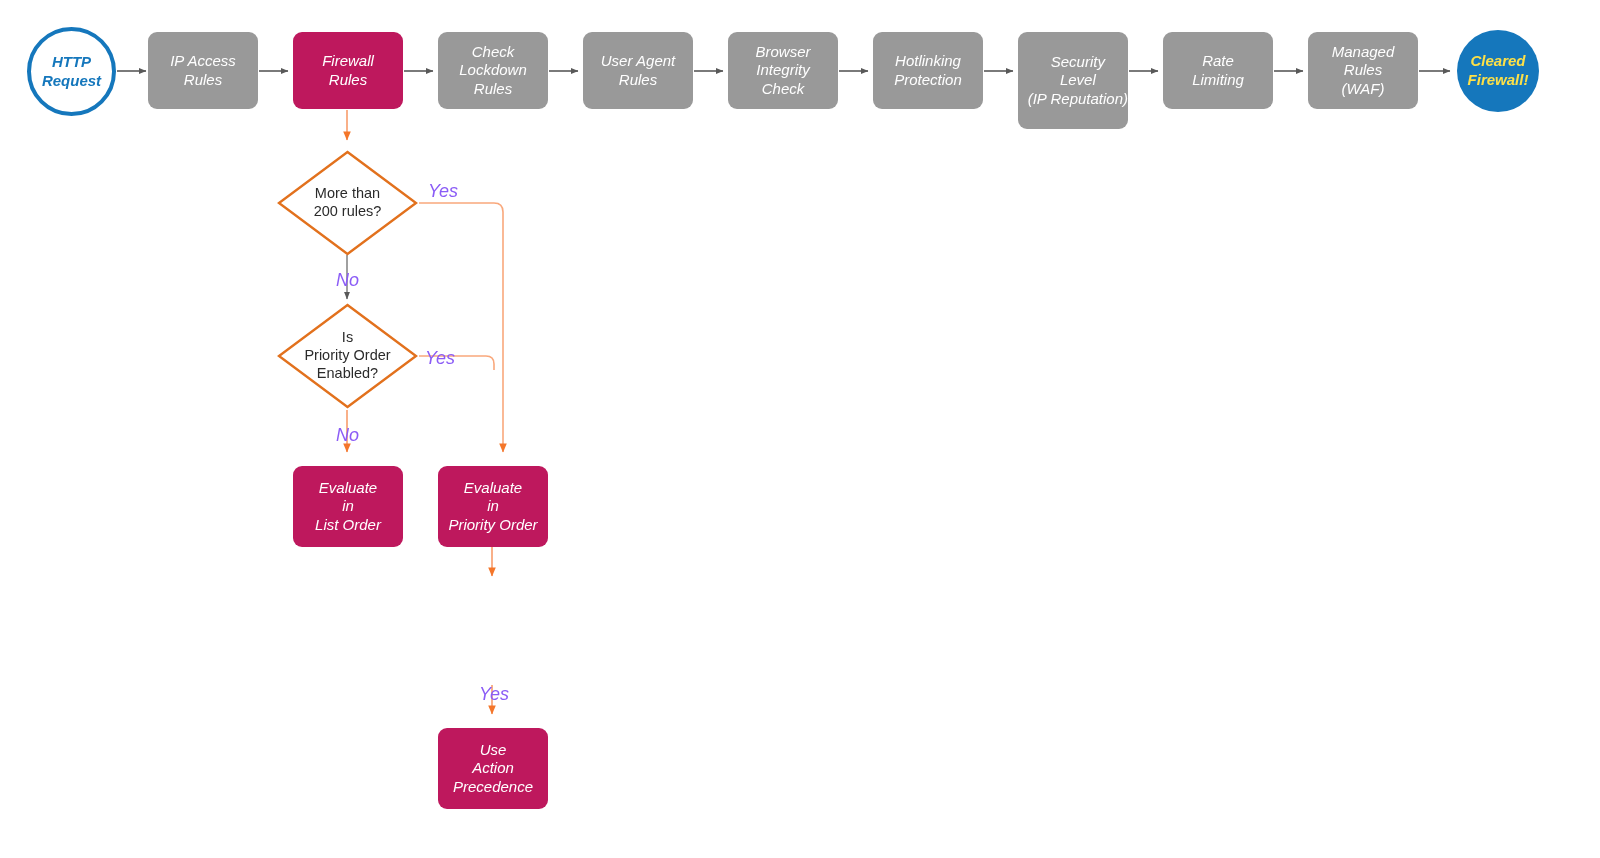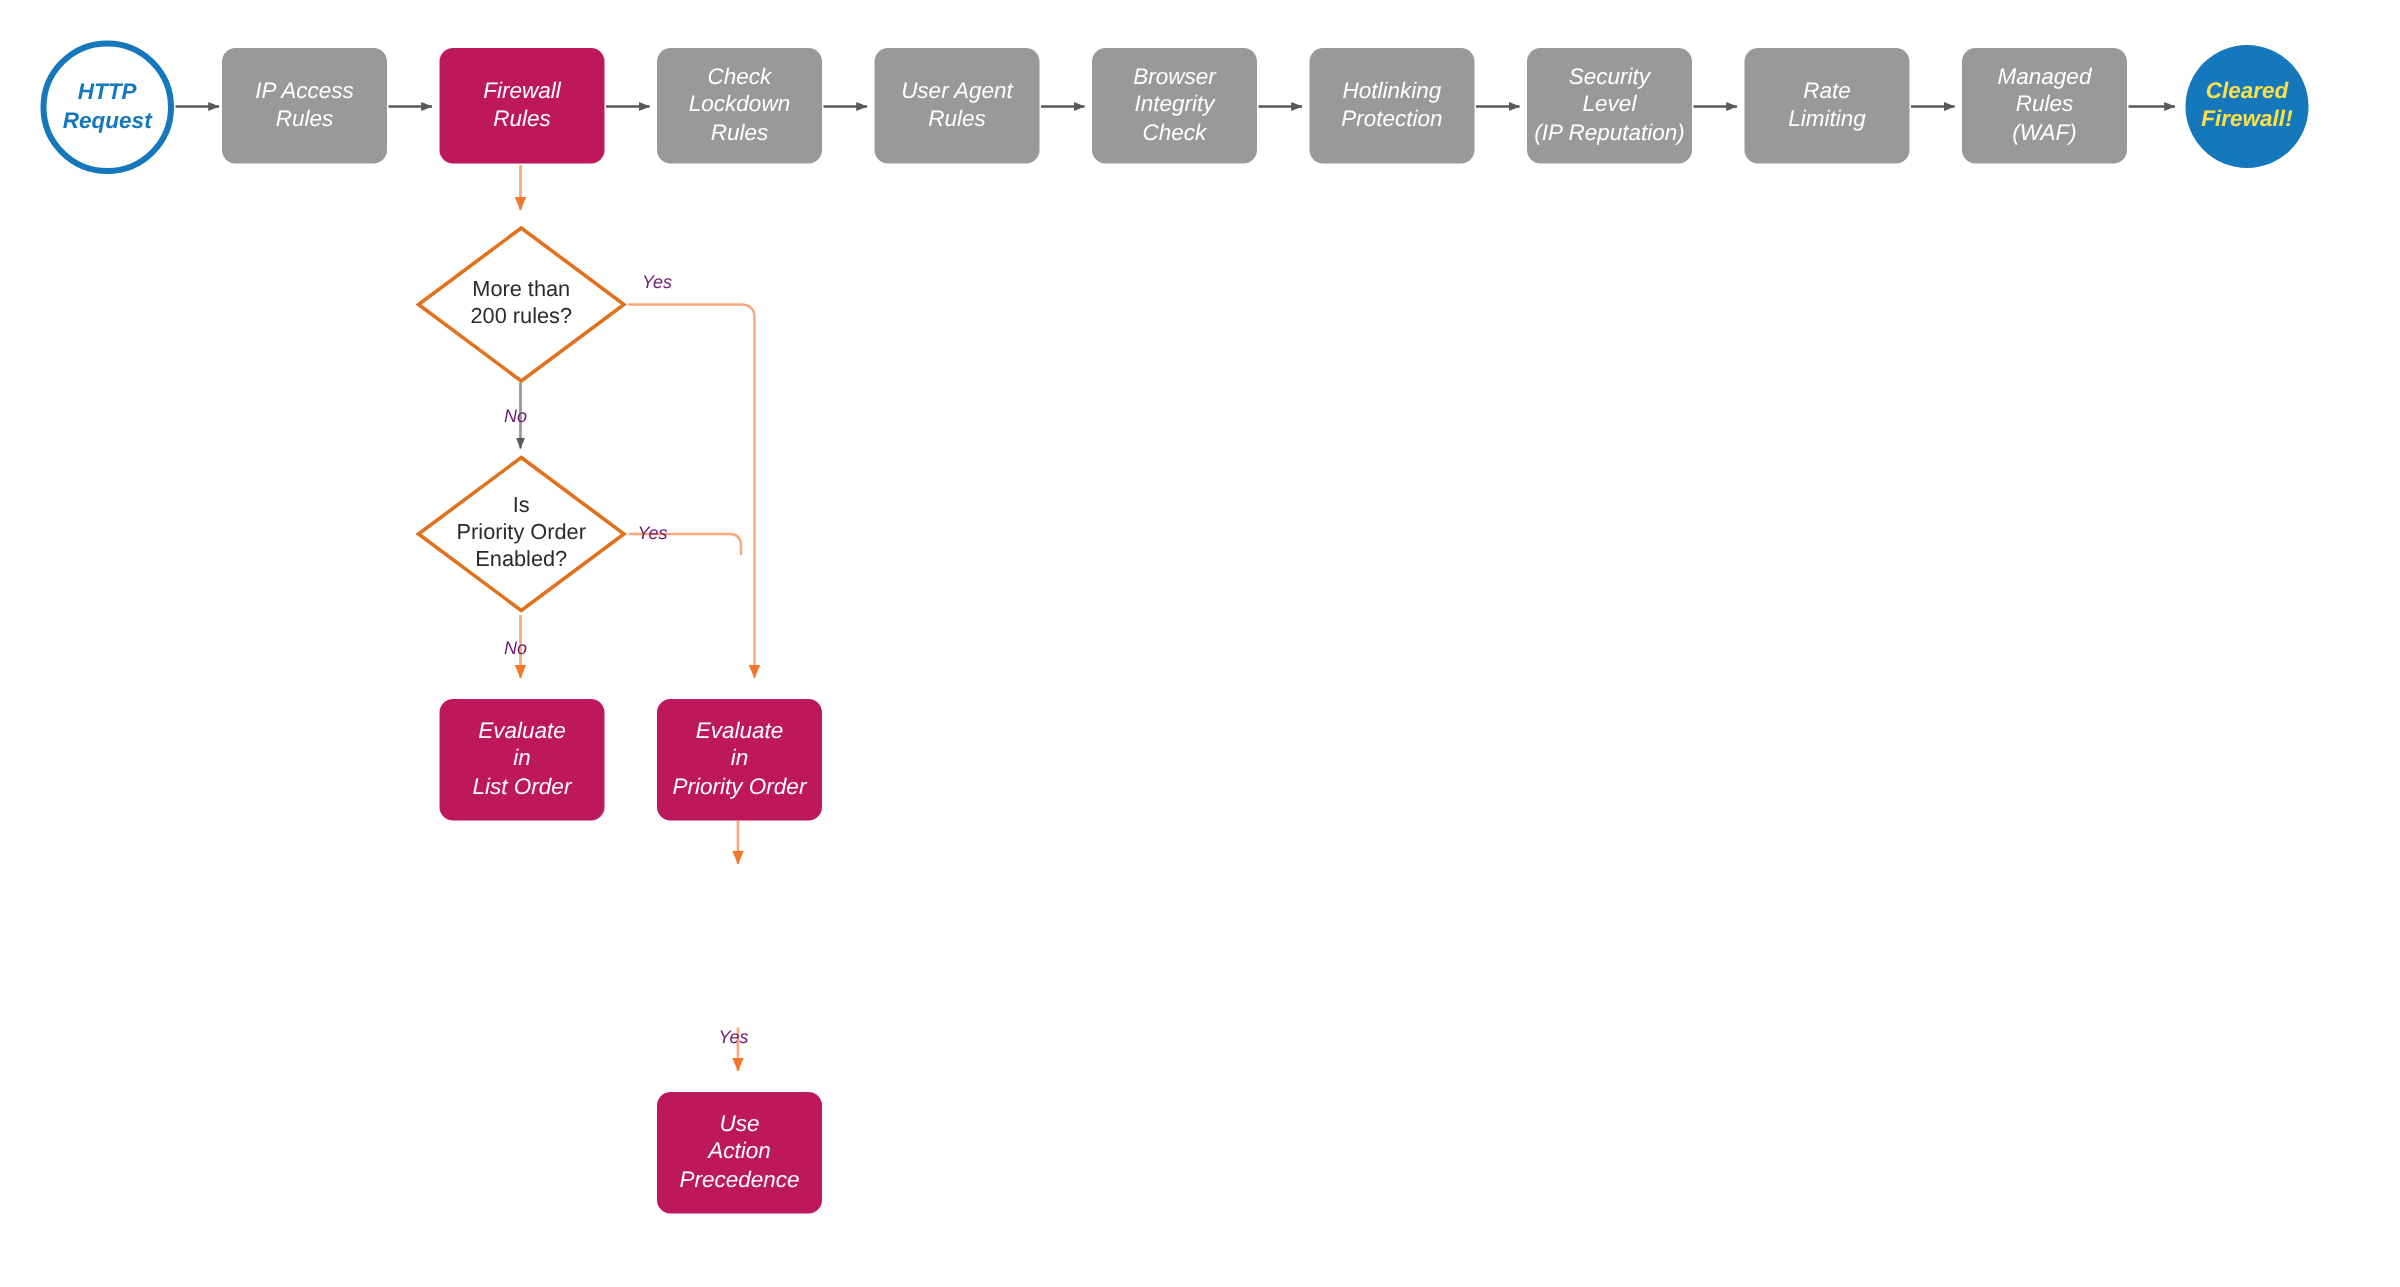--- a/index.html
+++ b/index.html
@@ -78,22 +78,22 @@
   .decision .dtext {
     position: relative;
     z-index: 2;
     padding: 0 6px;
   }
 
   
   .elabel {
     position: absolute;
     font-style: italic;
-    font-size: 12px;
-    color: #701a75;
+    font-size: 18px;
+    color: #8b5cf6;
     white-space: nowrap;
   }
 </style>
 </head>
 <body>
 
 <div id="canvas">
 
   <svg id="wires" viewBox="0 0 1600 858" xmlns="http://www.w3.org/2000/svg">
     <defs>
@@ -165,21 +165,21 @@
     <span>Browser
 Integrity
 Check</span>
   </div>
 
   <div class="node proc gray" style="left:873px; top:32px; width:110px; height:77px;">
     <span>Hotlinking
 Protection</span>
   </div>
 
-  <div class="node proc gray" style="left:1018px; top:32px; width:110px; height:77px;">
+  <div class="node proc gray" style="left:1018px; top:32px; width:110px; height:97px;justify-content:flex-end;">
     <span>Security
 Level
 (IP Reputation)</span>
   </div>
 
   <div class="node proc gray" style="left:1163px; top:32px; width:110px; height:77px;">
     <span>Rate
 Limiting</span>
   </div>
 

